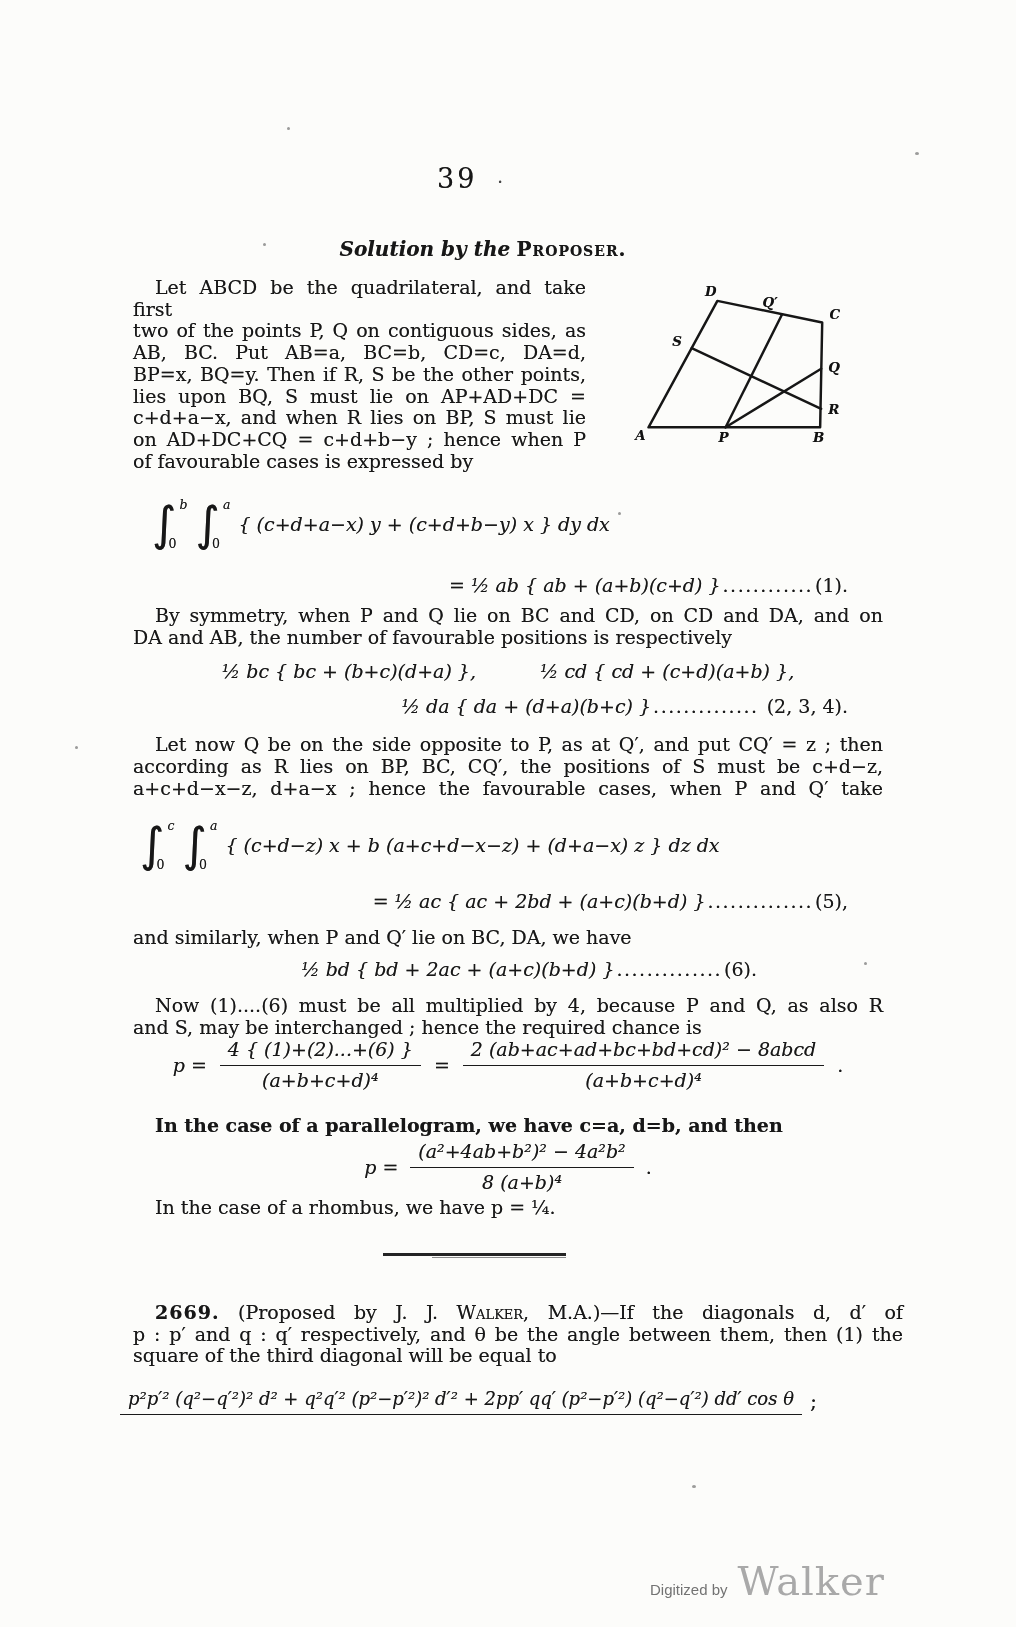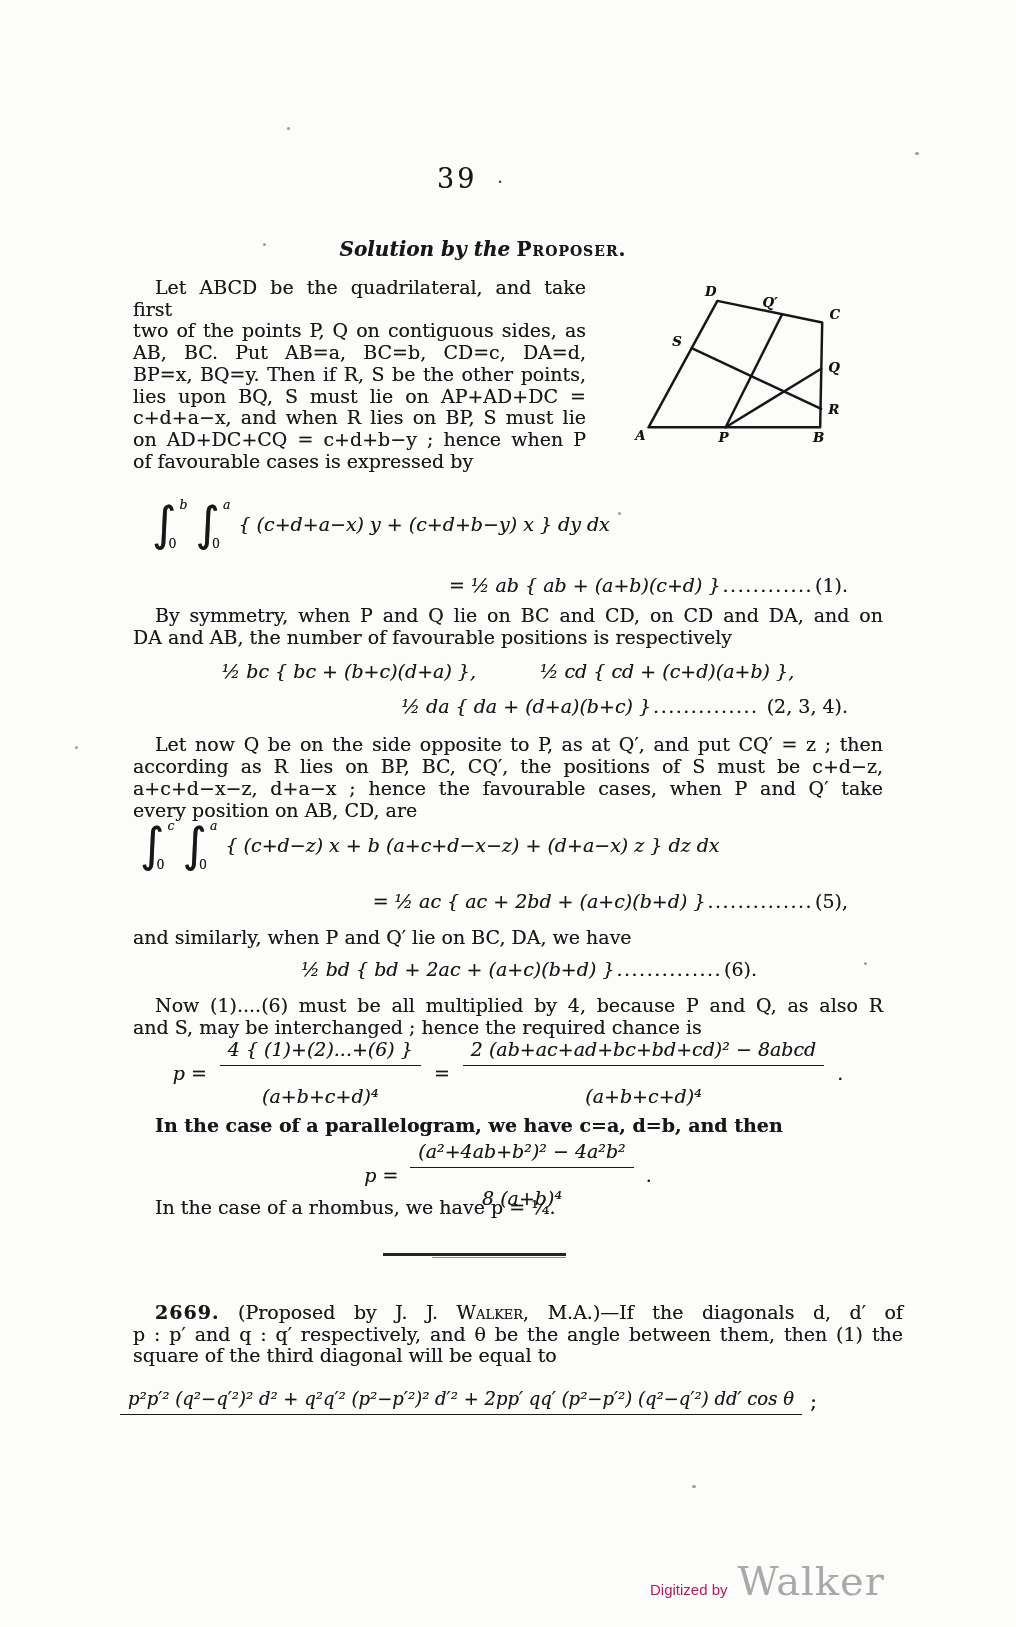--- a/index.html
+++ b/index.html
@@ -50,24 +50,24 @@
   #walkereq { top:1388px; left:120px; width:796px; align-items:center; }
   #walkereq .num { font-size:18px; }
   .wsemi { font-size:21px; margin-left:8px; font-style:normal; }
   .int { display:inline-flex; align-items:center; margin-right:2px; }
   .int-g { font-size:47px; line-height:46px; font-style:normal; font-family:"DejaVu Sans",sans-serif; }
   .int-l { display:inline-flex; flex-direction:column; justify-content:space-between; height:54px; font-size:12.5px; margin-left:1px; margin-right:6px; }
   .l-t { font-style:italic; margin-left:2px; }
   .l-b { font-style:normal; margin-left:-9px; }
   .frac { display:inline-flex; flex-direction:column; text-align:center; font-style:italic; line-height:1.25; }
   .frac .num { border-bottom:1.7px solid #1a1a1a; padding:0 8px 3px; }
-  .frac .den { padding-top:3px;margin-top:16px; }
+  .frac .den { padding-top:3px; }
   #watermark { top:1558px; left:650px; display:flex; align-items:baseline; gap:10px;
     font-family:"Liberation Sans","DejaVu Sans",sans-serif; text-shadow:none; }
-  #watermark .wm-pre { font-size:15px; color:#be185d; }
+  #watermark .wm-pre { font-size:15px; color:#737373; }
   #watermark .wm-logo { font-family:"DejaVu Serif",serif; font-size:40px; color:#a9a9a9; letter-spacing:1px; }
   .speck { position:absolute; background:#4a4a4a; border-radius:50%; opacity:.55; }
 </style>
 </head>
 <body>
 
 <div id="page">
 
   <div id="pageno" class="abs">
     <span>39</span><span class="pgdot">·</span>
@@ -140,21 +140,20 @@
     <span class="eqtxt">½ cd { cd + (c+d)(a+b) },</span>
   </div>
   <div id="eq234b" class="abs">
     <span class="eqtxt">½ da { da + (d+a)(b+c) }</span><span class="dots">..............</span><span class="tag"> (2, 3, 4).</span>
   </div>
 
   <div id="para3" class="abs">
     <div class="pline indent">Let now Q be on the side opposite to P, as at Q′, and put CQ′ = z ;  then</div>
     <div class="pline">according as R lies on BP, BC, CQ′, the positions of S must be c+d−z,</div>
     <div class="pline">a+c+d−x−z, d+a−x ;  hence the favourable cases, when P and Q′ take</div>
-    <div class="pline last">every position on AB, CD, are</div>
   </div>
 
   <div id="eq5row" class="abs eqflex">
     <span class="int">
       <span class="int-g">∫</span>
       <span class="int-l">
           <span class="l-t">c</span>
           <span class="l-b">0</span>
         </span>
     </span>

